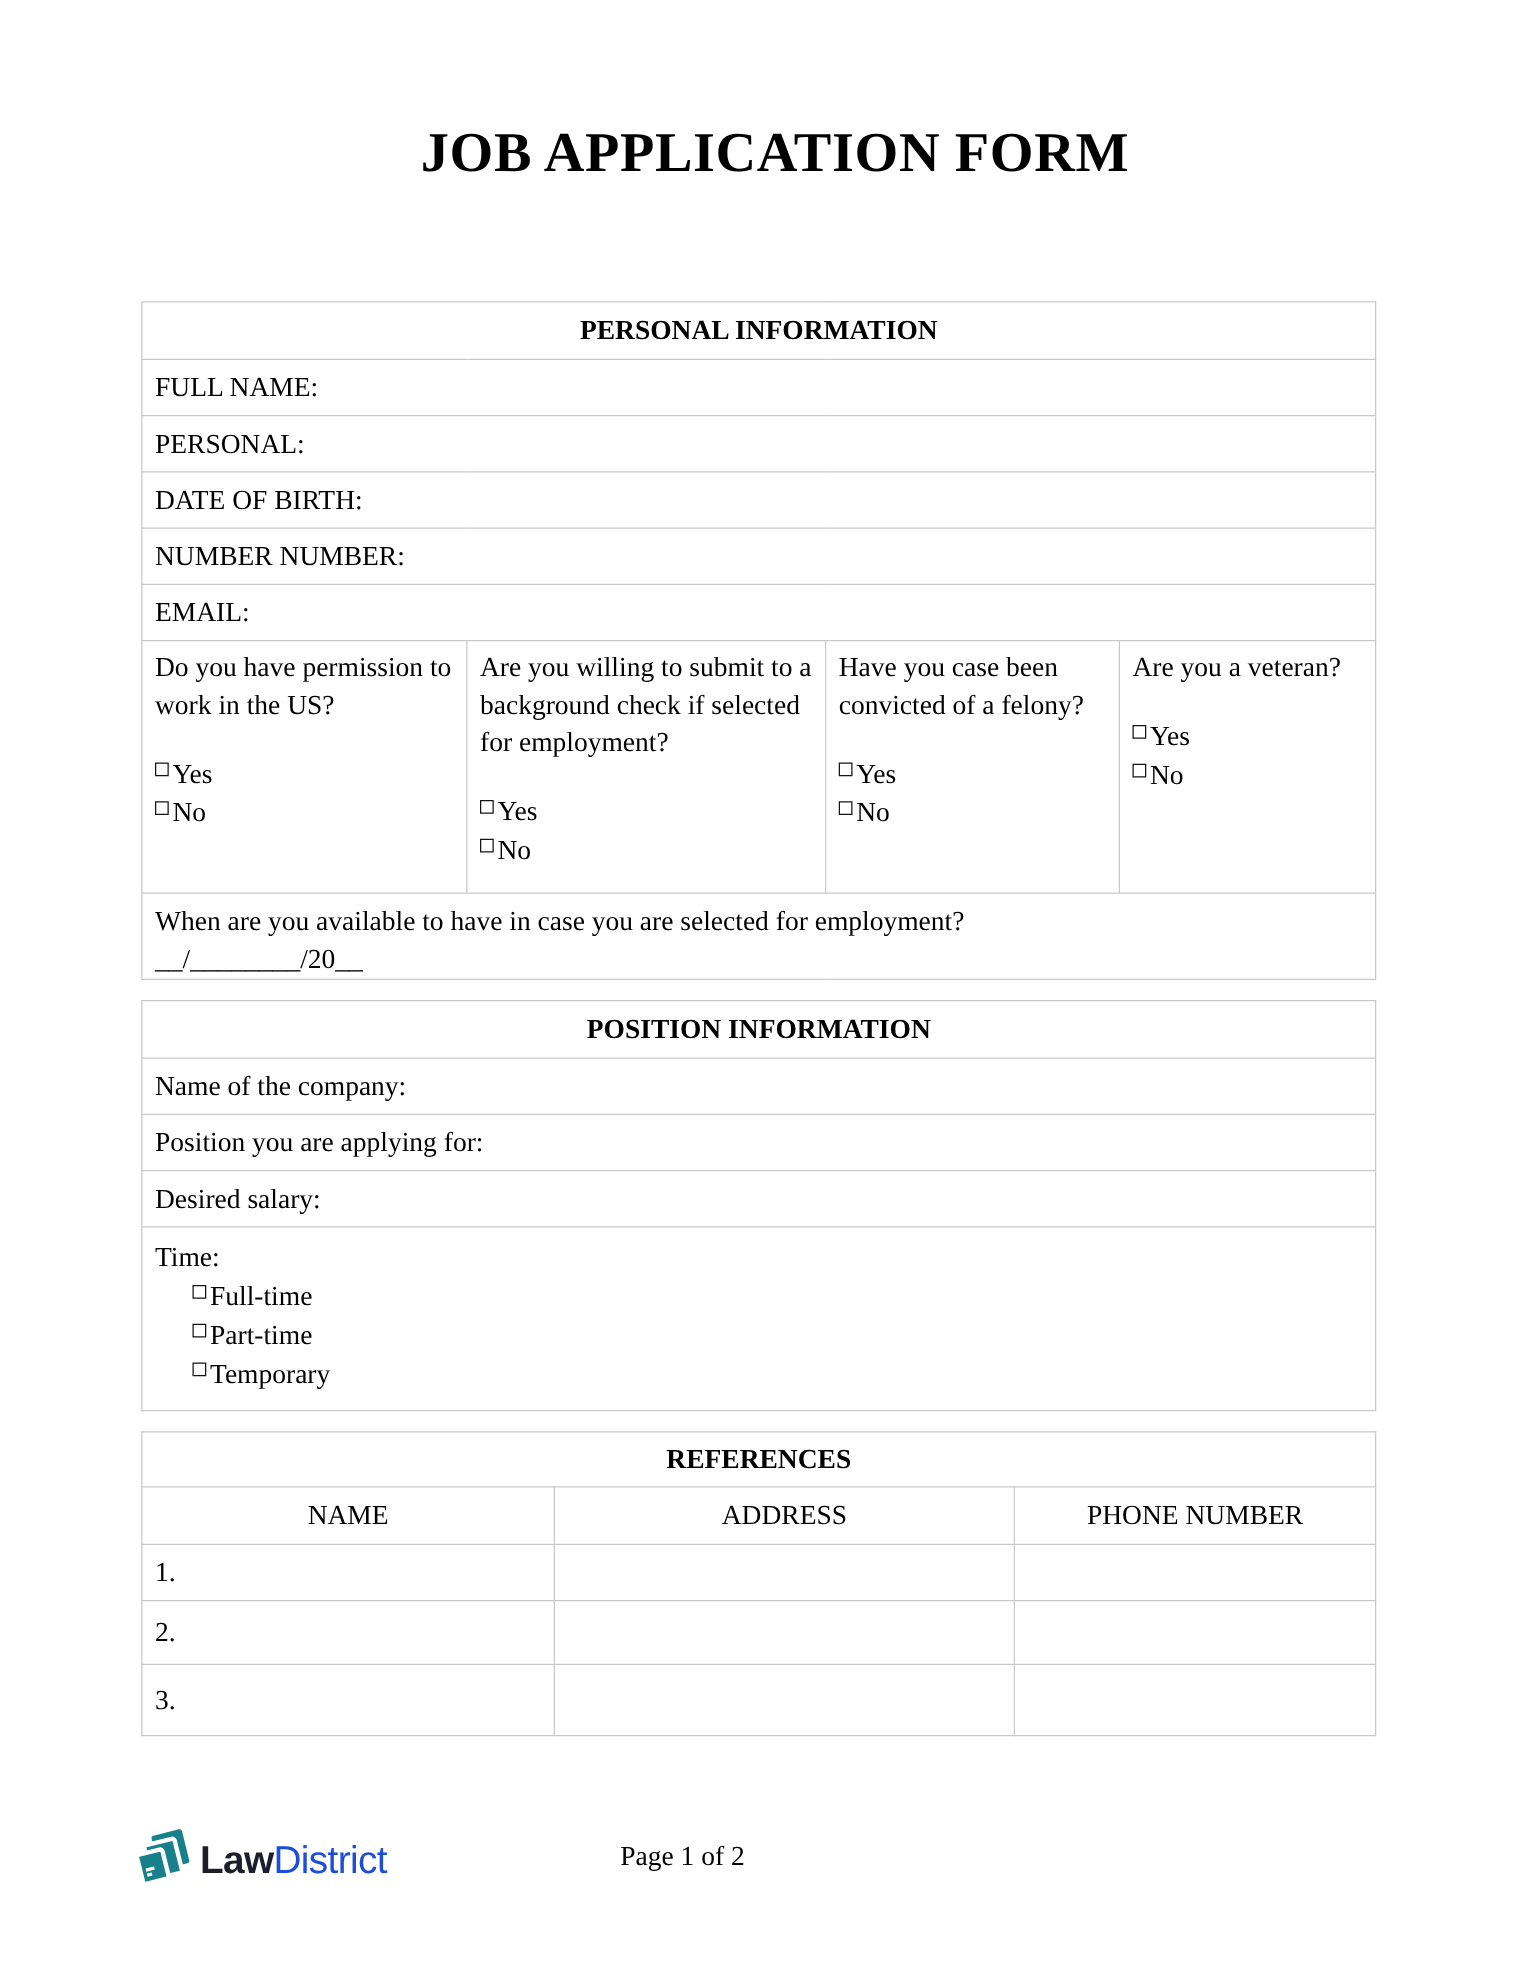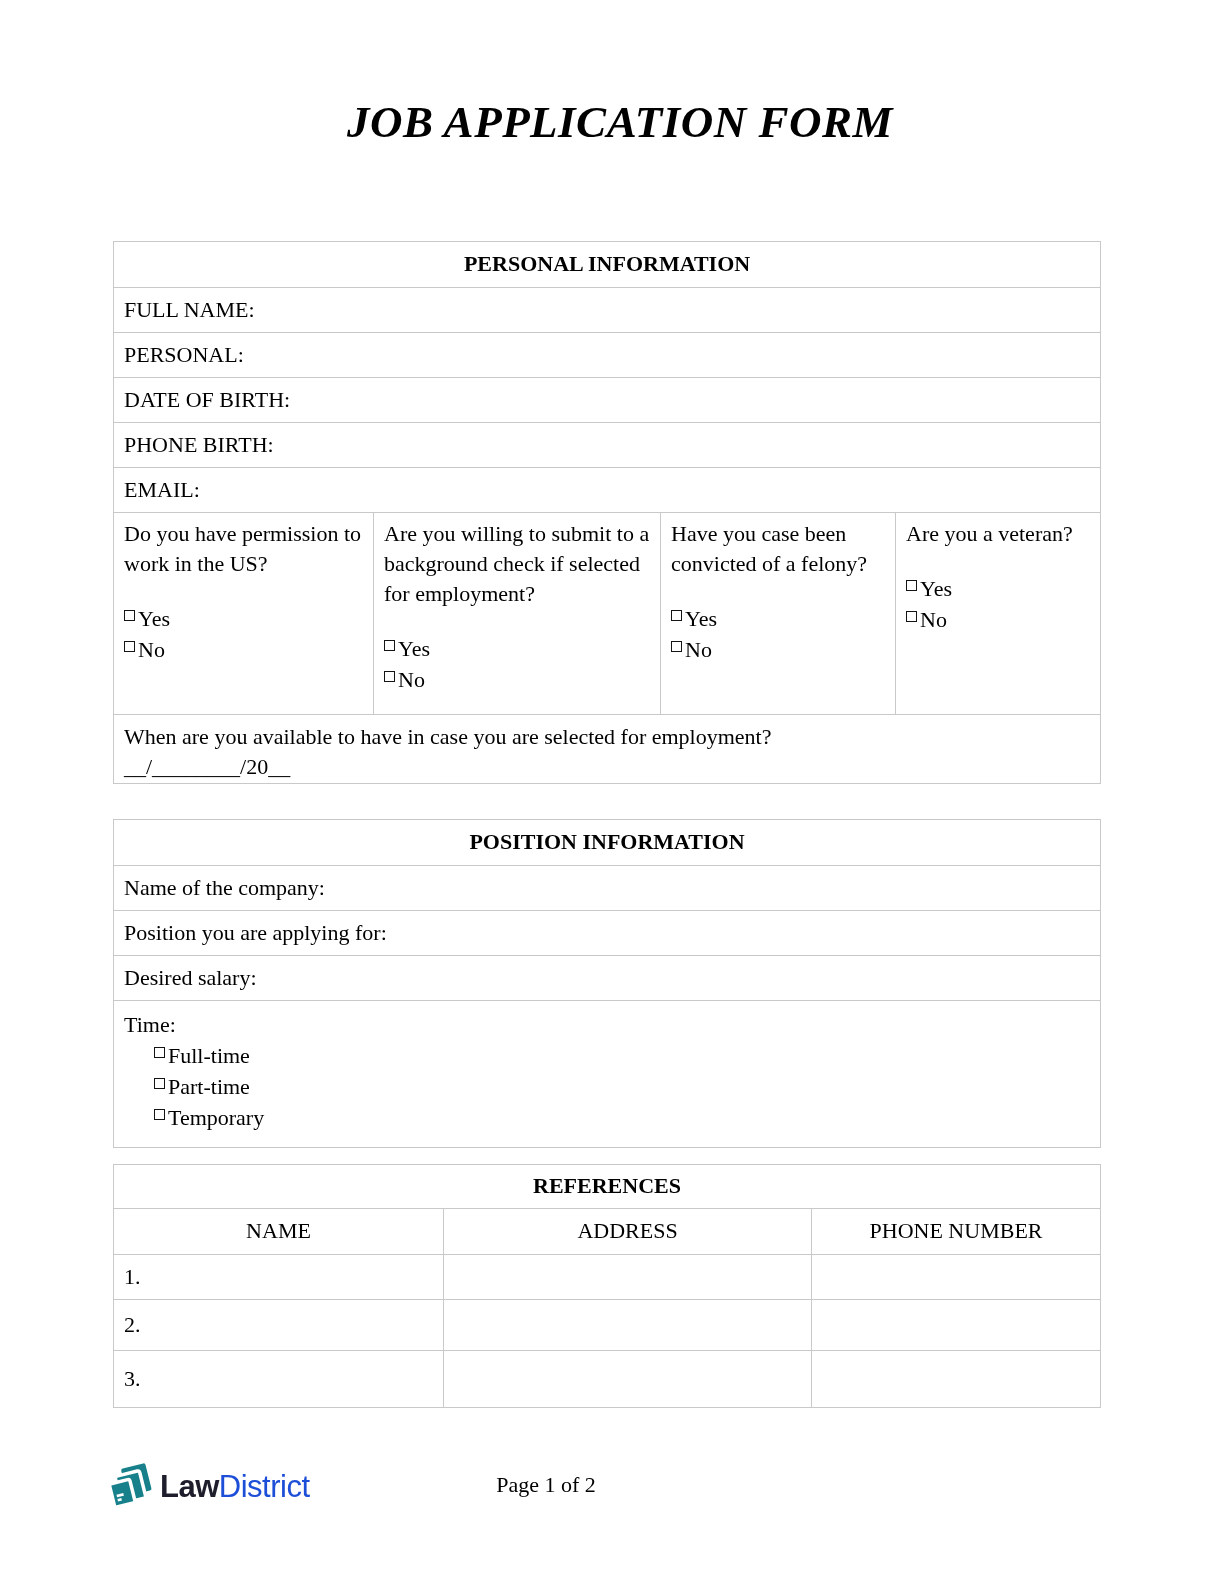--- a/index.html
+++ b/index.html
@@ -12,42 +12,41 @@
     position: relative;
     overflow: hidden;
   }
   .page-title {
     margin: 97px 0 0 16px;
     text-align: center;
     font-size: 45px;
     font-weight: bold;
     line-height: 1.15;
     letter-spacing: 0.5px;
-    font-style: italic;
   }
   table.form-table {
     border-collapse: collapse;
     margin-left: 113px;
     width: 987px;
     table-layout: fixed;
   }
   table.form-table td {
     border: 1px solid #c9c9c9;
     padding: 0 10px;
     font-size: 22px;
     vertical-align: middle;
   }
   td.section-header {
     text-align: center;
     font-weight: bold;
     font-size: 27px;
     height: 46px;
   }
   .t-personal { margin-top: 92px; }
-  .t-position { margin-top: 35px; }
+  .t-position { margin-top: 16px; }
   .t-references { margin-top: 16px; }
   tr.field-row td { height: 45px; }
   tr.question-row td {
     height: 202px;
     vertical-align: top;
     padding-top: 6px;
     line-height: 30px;
   }
   .q-options { margin-top: 24px; }
   .q-option { line-height: 31px; }
@@ -122,21 +121,21 @@
   <tr class="field-row">
     <td colspan="4">FULL NAME:</td>
   </tr>
   <tr class="field-row">
     <td colspan="4">PERSONAL:</td>
   </tr>
   <tr class="field-row">
     <td colspan="4">DATE OF BIRTH:</td>
   </tr>
   <tr class="field-row">
-    <td colspan="4">PHONE BIRTH:</td>
+    <td colspan="4">NUMBER NUMBER:</td>
   </tr>
   <tr class="field-row">
     <td colspan="4">EMAIL:</td>
   </tr>
   <tr class="question-row">
     <td>
       <div class="q-text">Do you have permission to work in the US?</div>
       <div class="q-options">
         <div class="q-option"><span class="cb"></span><span>Yes</span></div>
         <div class="q-option"><span class="cb"></span><span>No</span></div>

